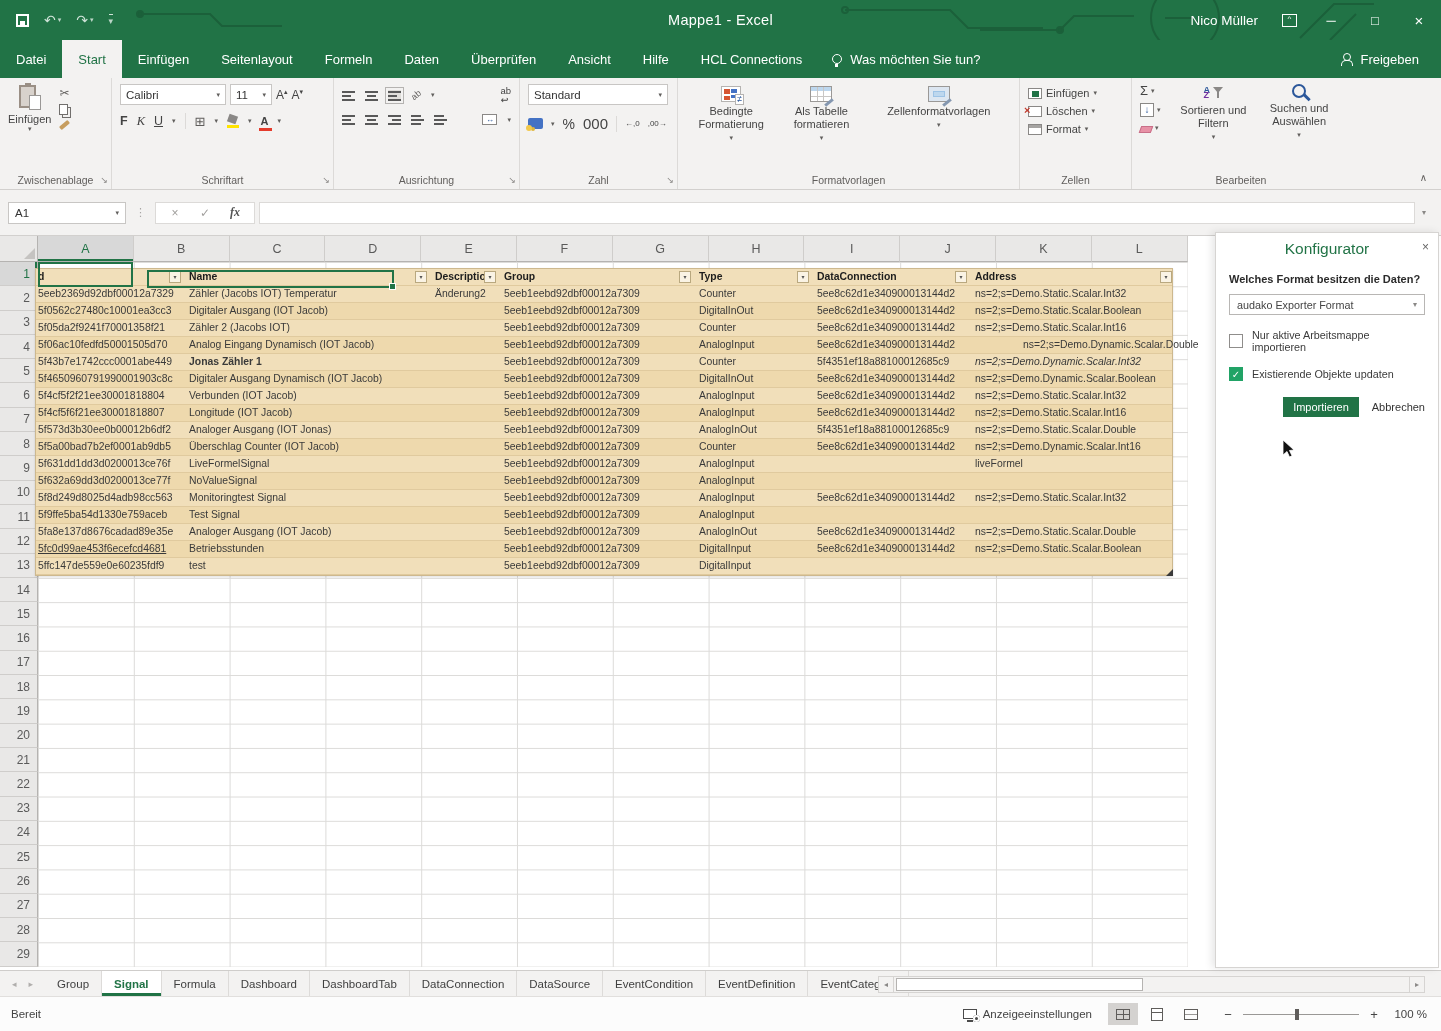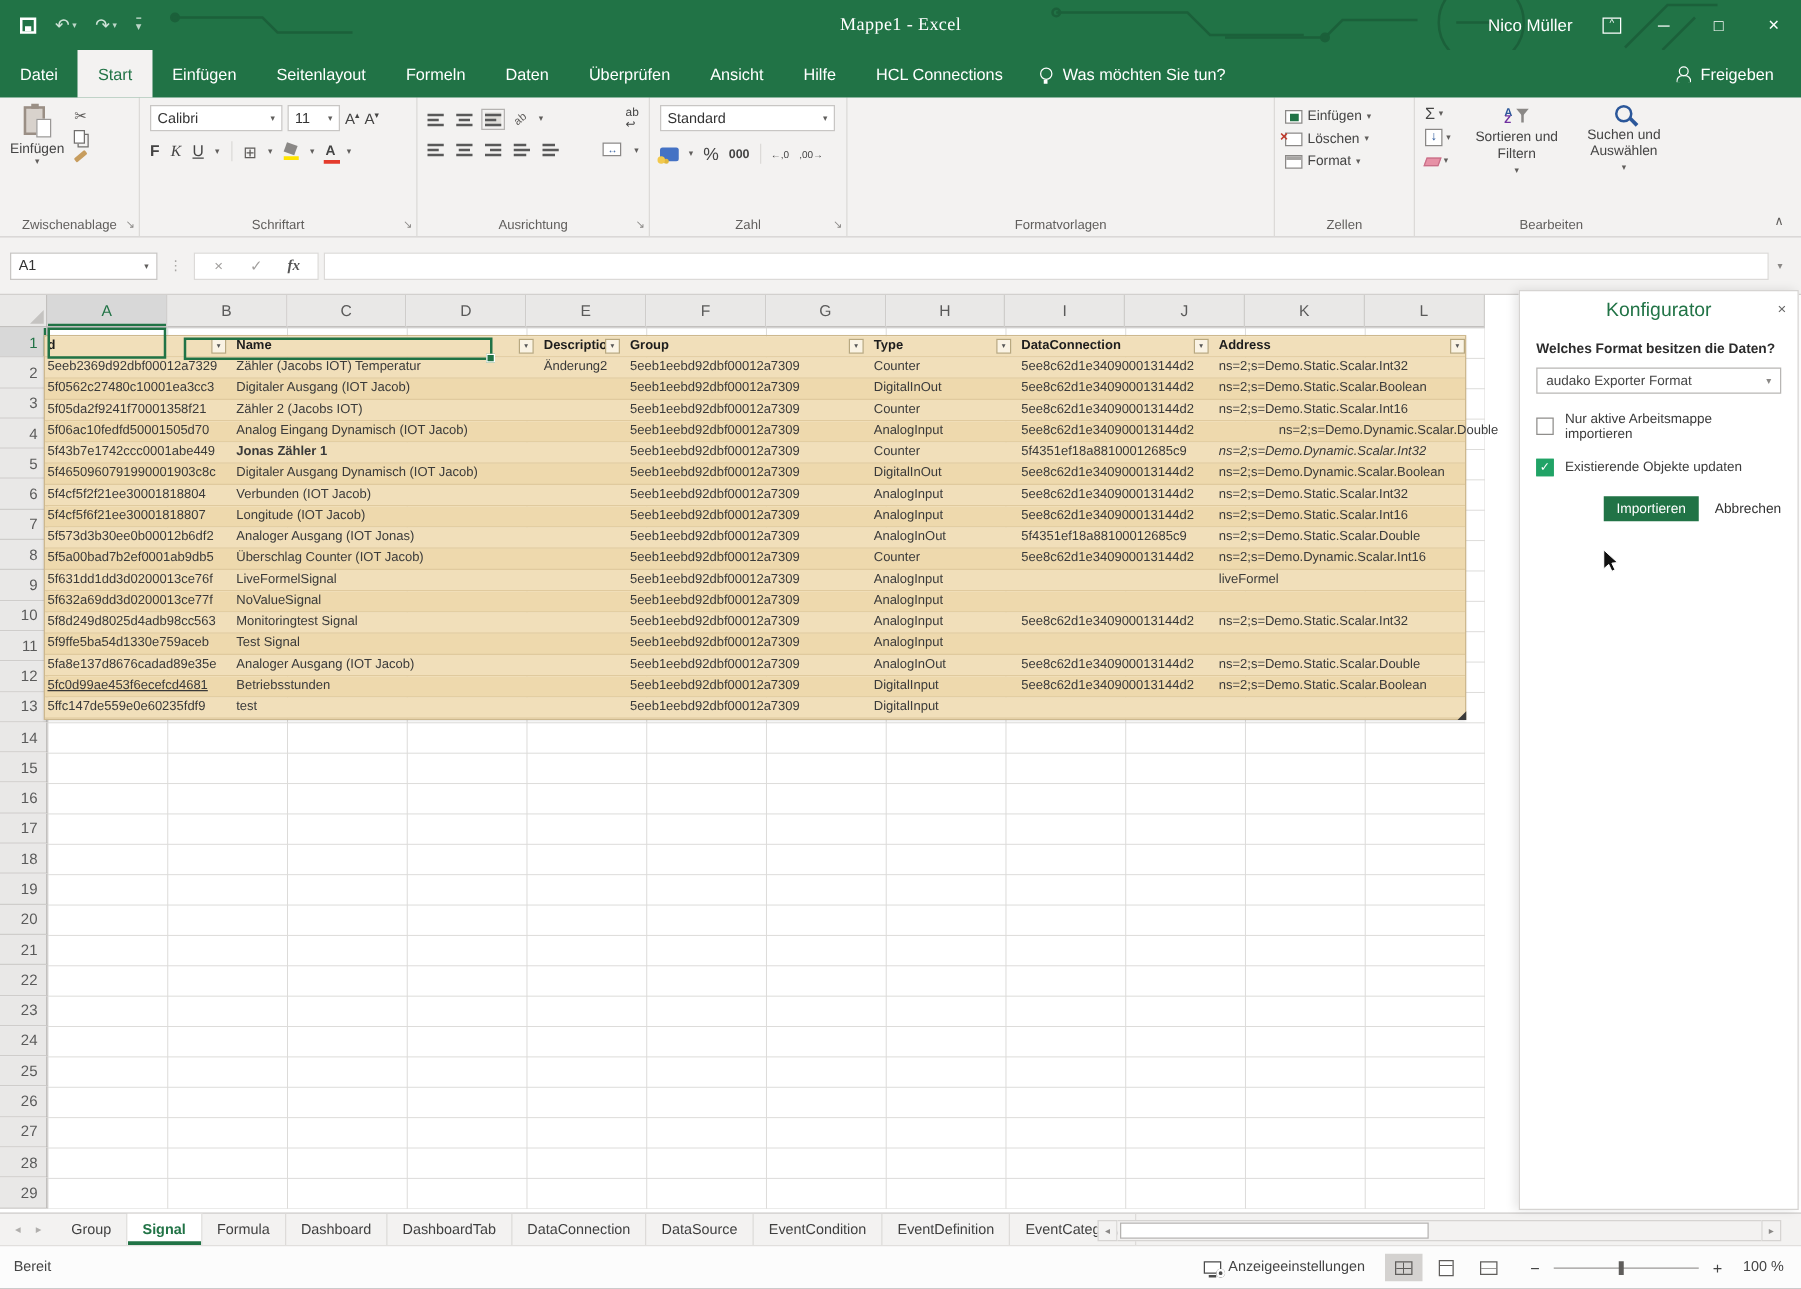--- a/index.html
+++ b/index.html
@@ -8,21 +8,21 @@
   .app{position:relative;width:1441px;height:1031px;background:#fff;overflow:hidden;}
 
   
   .titlebar{position:absolute;left:0;top:0;width:100%;height:40px;background:#217346;color:#fff;z-index:30;}
   .tb-art{position:absolute;left:0;top:0;pointer-events:none;}
   .qat{position:absolute;left:16px;top:0;height:40px;display:flex;align-items:center;gap:15px;}
   .qbtn{display:flex;align-items:center;gap:2px;color:#cfe3d8;font-size:14px;cursor:default;}
   .ic-save{width:13px;height:13px;border:2px solid #fff;position:relative;}
   .ic-save::after{content:"";position:absolute;left:2px;bottom:0;width:5px;height:4px;background:#fff;}
   .tinycaret{font-size:7px;color:#bcd6c8;}
-  .title-text{position:absolute;left:0;right:0;top:0;height:40px;display:flex;align-items:center;justify-content:center;font-size:14.5px;letter-spacing:.3px;font-family:Liberation Serif, serif;}
+  .title-text{position:absolute;left:0;right:0;top:0;height:40px;display:flex;align-items:center;justify-content:center;font-size:14.5px;letter-spacing:.3px;}
   .tb-right{position:absolute;right:12px;top:0;height:40px;display:flex;align-items:center;gap:24px;font-size:13.5px;}
   .winbtn{font-size:13px;width:20px;text-align:center;cursor:default;}
   .ic-ribopts{width:15px;height:13px;border:1.6px solid #fff;display:flex;align-items:flex-start;justify-content:center;font-size:8px;line-height:8px;}
 
   
   .tabrow{position:absolute;left:0;top:40px;width:100%;height:38px;background:#217346;display:flex;align-items:stretch;color:#fff;z-index:29;}
   .rtab{padding:0 16px;display:flex;align-items:center;font-size:13px;white-space:nowrap;cursor:default;}
   .rtab.active{background:#f3f2f1;color:#217346;}
   .tellme{display:flex;align-items:center;gap:8px;margin-left:14px;font-size:13px;}
   .ic-bulb{width:10px;height:10px;border:1.6px solid #fff;border-radius:50%;position:relative;}
@@ -66,21 +66,21 @@
   .ic-bars.bc{background-position:0 1px,2px 5px,0 9px;}
   .ic-bars.br{background-position:0 1px,100% 5px,0 9px;}
   .ic-bars.sel{outline:1px solid #b5b3b1;outline-offset:2px;background-color:#e0deda;}
   .alignrow{display:flex;gap:10px;align-items:center;}
   .ic-orient{font-size:9px;color:#5f5d5b;transform:rotate(-40deg);display:inline-block;}
   .ic-wrap{font-size:9.5px;color:#444;line-height:9px;text-align:left;}
   .ic-merge{width:15px;height:11px;border:1px solid #8a8886;background:#fff;display:flex;align-items:center;justify-content:center;font-size:8px;color:#2b579a;}
   .ic-money{width:15px;height:11px;background:#4472c4;border-radius:2px;position:relative;}
   .ic-money::after{content:"";position:absolute;left:-2px;bottom:-2px;width:6px;height:6px;border-radius:50%;background:#f2c94c;box-shadow:4px 1px 0 -1px #e0b73e;}
   .ic-pct{font-size:14px;color:#444;}
-  .ic-000{font-size:10px;font-weight:bold;color:#444;letter-spacing:0;}
+  .ic-000{font-size:15px;font-weight:normal;color:#444;letter-spacing:0;}
   .ic-dec{font-size:8px;color:#444;white-space:nowrap;}
   .fmtbtn{display:flex;flex-direction:column;align-items:center;font-size:11px;color:#444;text-align:center;line-height:13px;cursor:default;}
   .ic-cf{width:20px;height:16px;border:1px solid #b5b3b1;background:#fff;position:relative;margin-bottom:3px;}
   .ic-cf::before{content:"";position:absolute;left:2px;top:2px;width:6px;height:11px;background:linear-gradient(#d65532 0 5px,#fff 5px 7px,#d65532 7px);}
   .ic-cf::after{content:"≠";position:absolute;right:-4px;bottom:-4px;background:#fff;border:1px solid #b5b3b1;font-size:9px;line-height:9px;color:#2b579a;padding:0 1px;}
   .ic-cf .b2{position:absolute;right:3px;top:2px;width:6px;height:11px;background:linear-gradient(#4472c4 0 4px,#fff 4px 6px,#4472c4 6px 9px,#fff 9px);}
   .ic-ft{width:22px;height:16px;border:1px solid #9a9896;background:linear-gradient(#bdd7ee 0 4px,#fff 4px);position:relative;margin-bottom:3px;}
   .ic-ft::before{content:"";position:absolute;inset:0;background:
      linear-gradient(to right,transparent calc(33% - 1px),#c9c7c5 calc(33% - 1px) 33%,transparent 33% calc(66% - 1px),#c9c7c5 calc(66% - 1px) 66%,transparent 66%),
      linear-gradient(to bottom,transparent 9px,#c9c7c5 9px 10px,transparent 10px);}
@@ -357,20 +357,39 @@
         <span class="ic-000">000</span>
         <span style="width:1px;height:16px;background:#dcdad8;"></span>
         <span class="ic-dec">←,0</span>
         <span class="ic-dec">,00→</span>
       </div>
       <div class="rg-label">Zahl</div>
       <span class="launch">↘</span>
     </div>
 
     <div class="rg" style="width:342px;">
+      <div style="display:flex;justify-content:space-around;align-items:flex-start;padding-top:2px;">
+        <div class="fmtbtn" style="width:86px;">
+          <span class="ic-cf">
+              <span class="b2"></span>
+            </span>
+          <span>Bedingte Formatierung</span>
+          <span class="caret">▾</span>
+        </div>
+        <div class="fmtbtn" style="width:86px;">
+          <span class="ic-ft"></span>
+          <span>Als Tabelle formatieren</span>
+          <span class="caret">▾</span>
+        </div>
+        <div class="fmtbtn" style="width:140px;">
+          <span class="ic-cs"></span>
+          <span>Zellenformatvorlagen</span>
+          <span class="caret">▾</span>
+        </div>
+      </div>
       <div class="rg-label">Formatvorlagen</div>
     </div>
 
     <div class="rg" style="width:112px;">
       <div class="cellsrow">
         <span class="ic-cells ins"></span>
         <span>Einfügen</span>
         <span class="caret">▾</span>
       </div>
       <div class="cellsrow">

